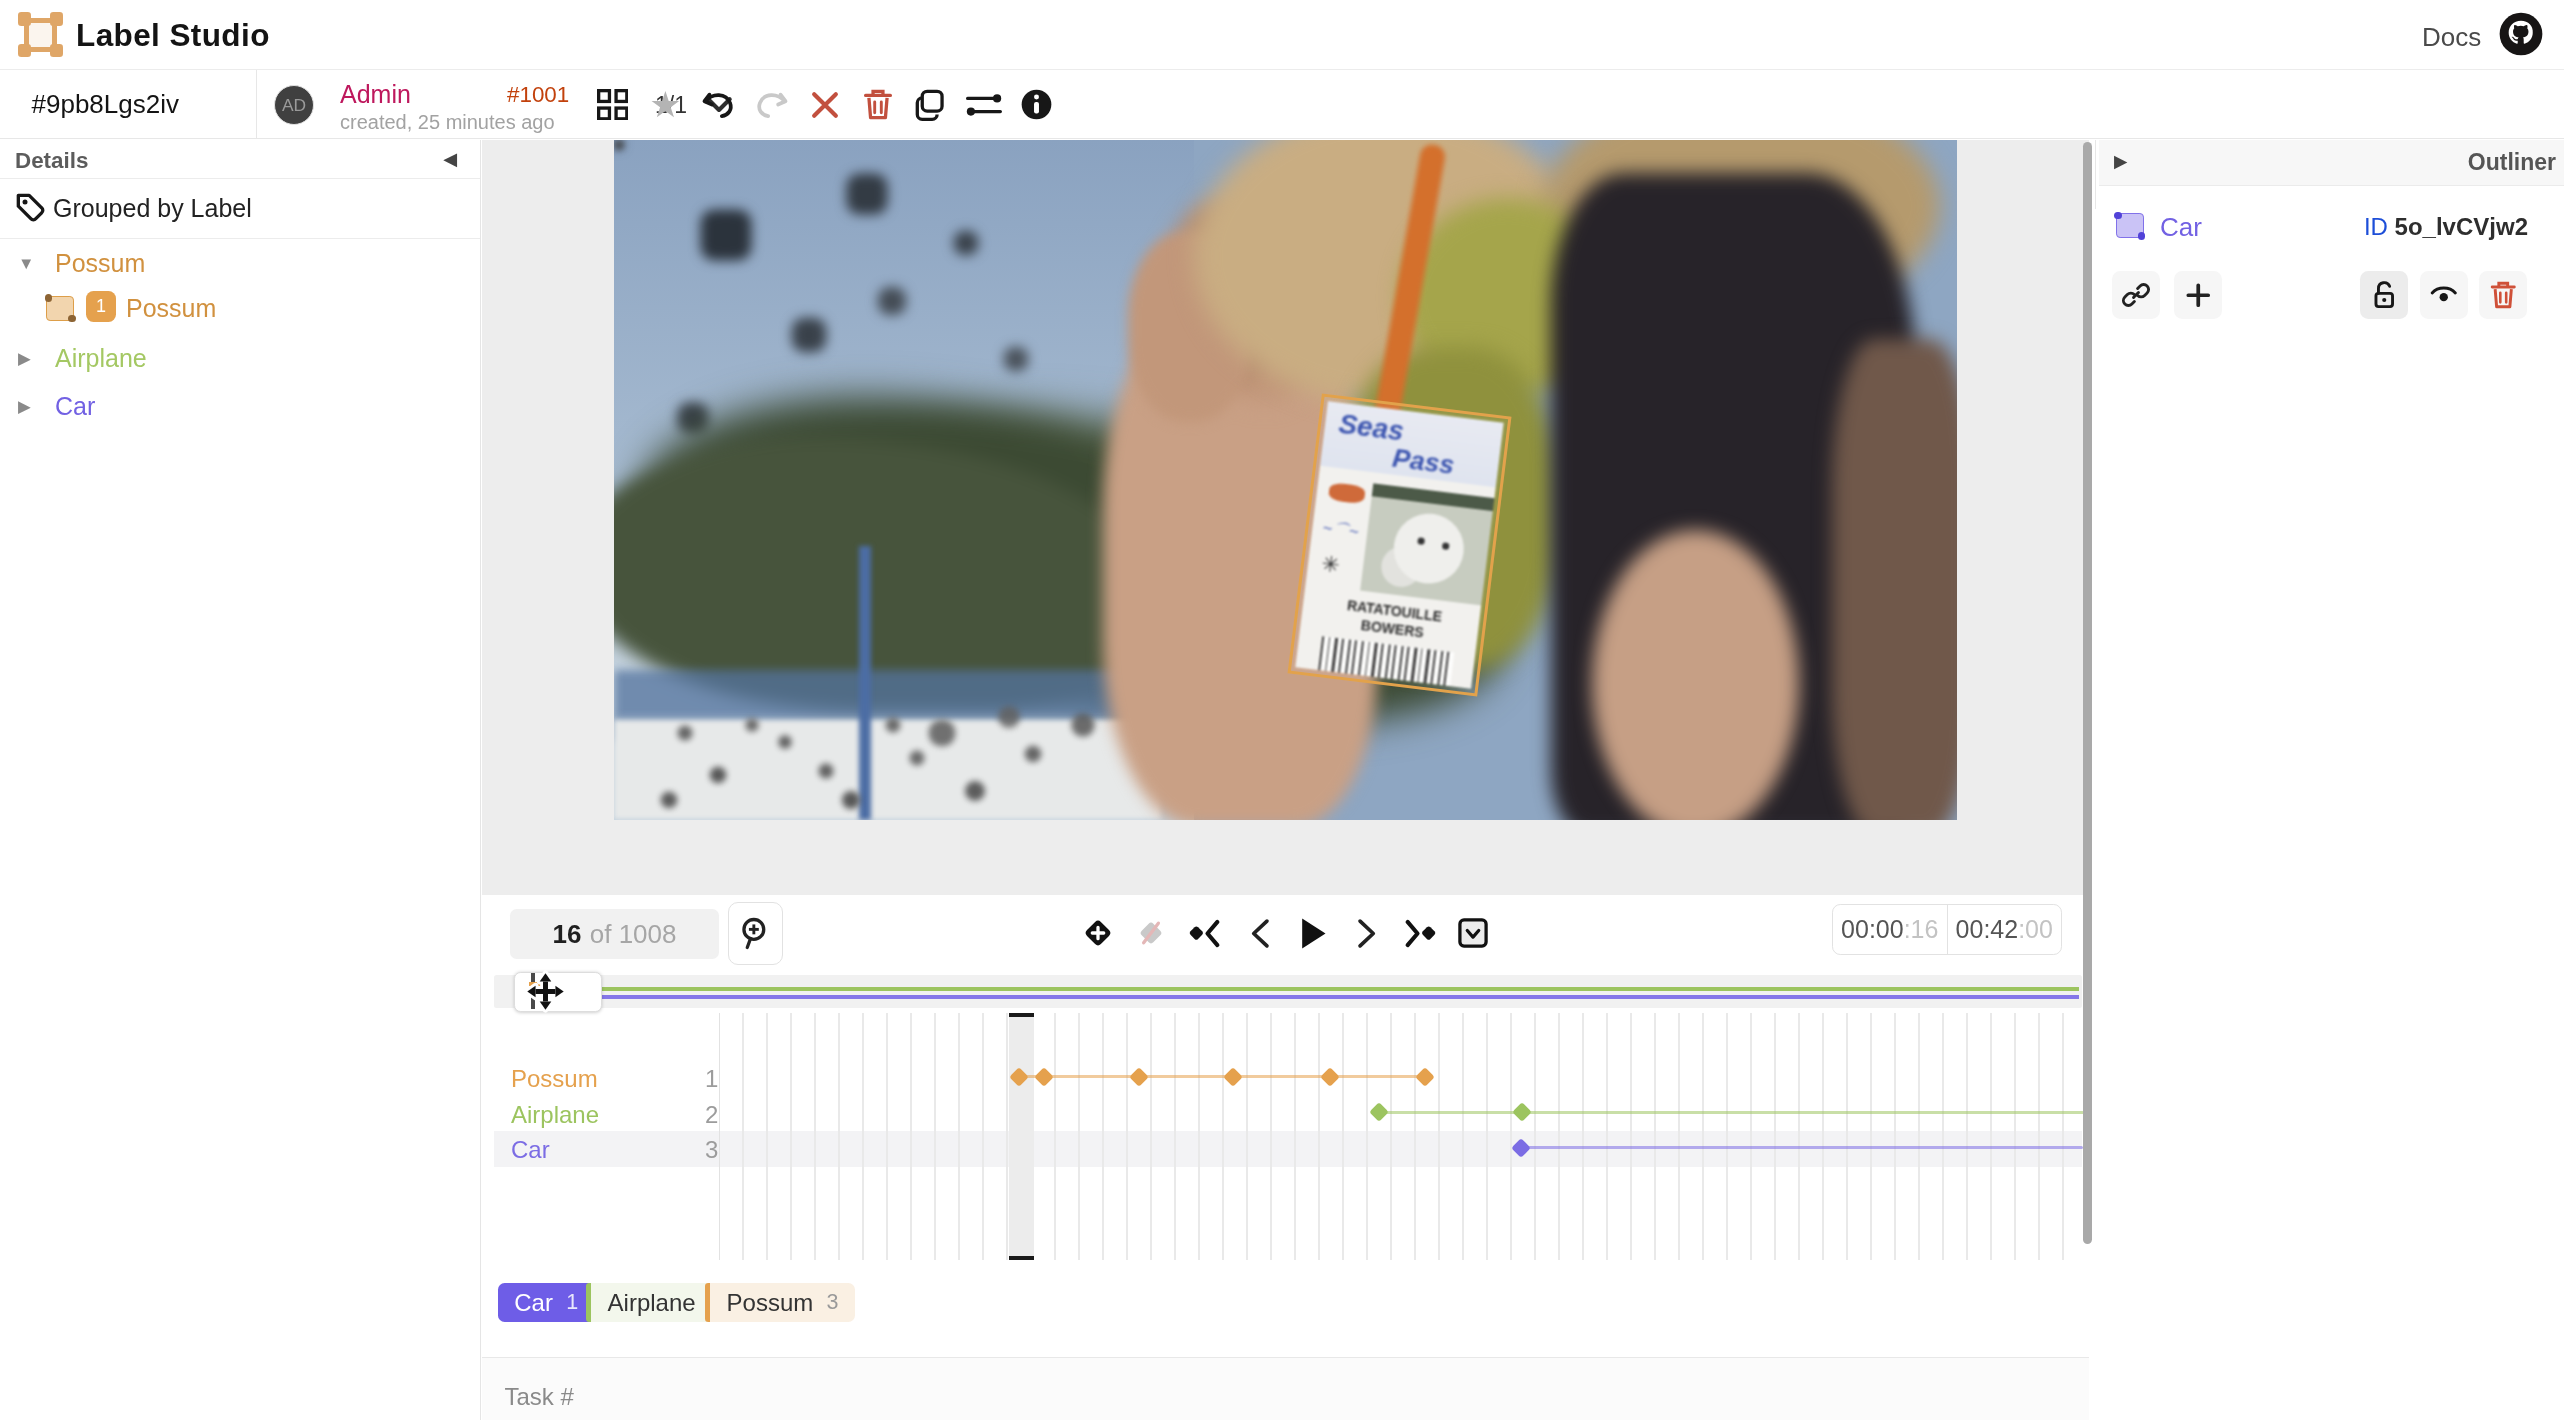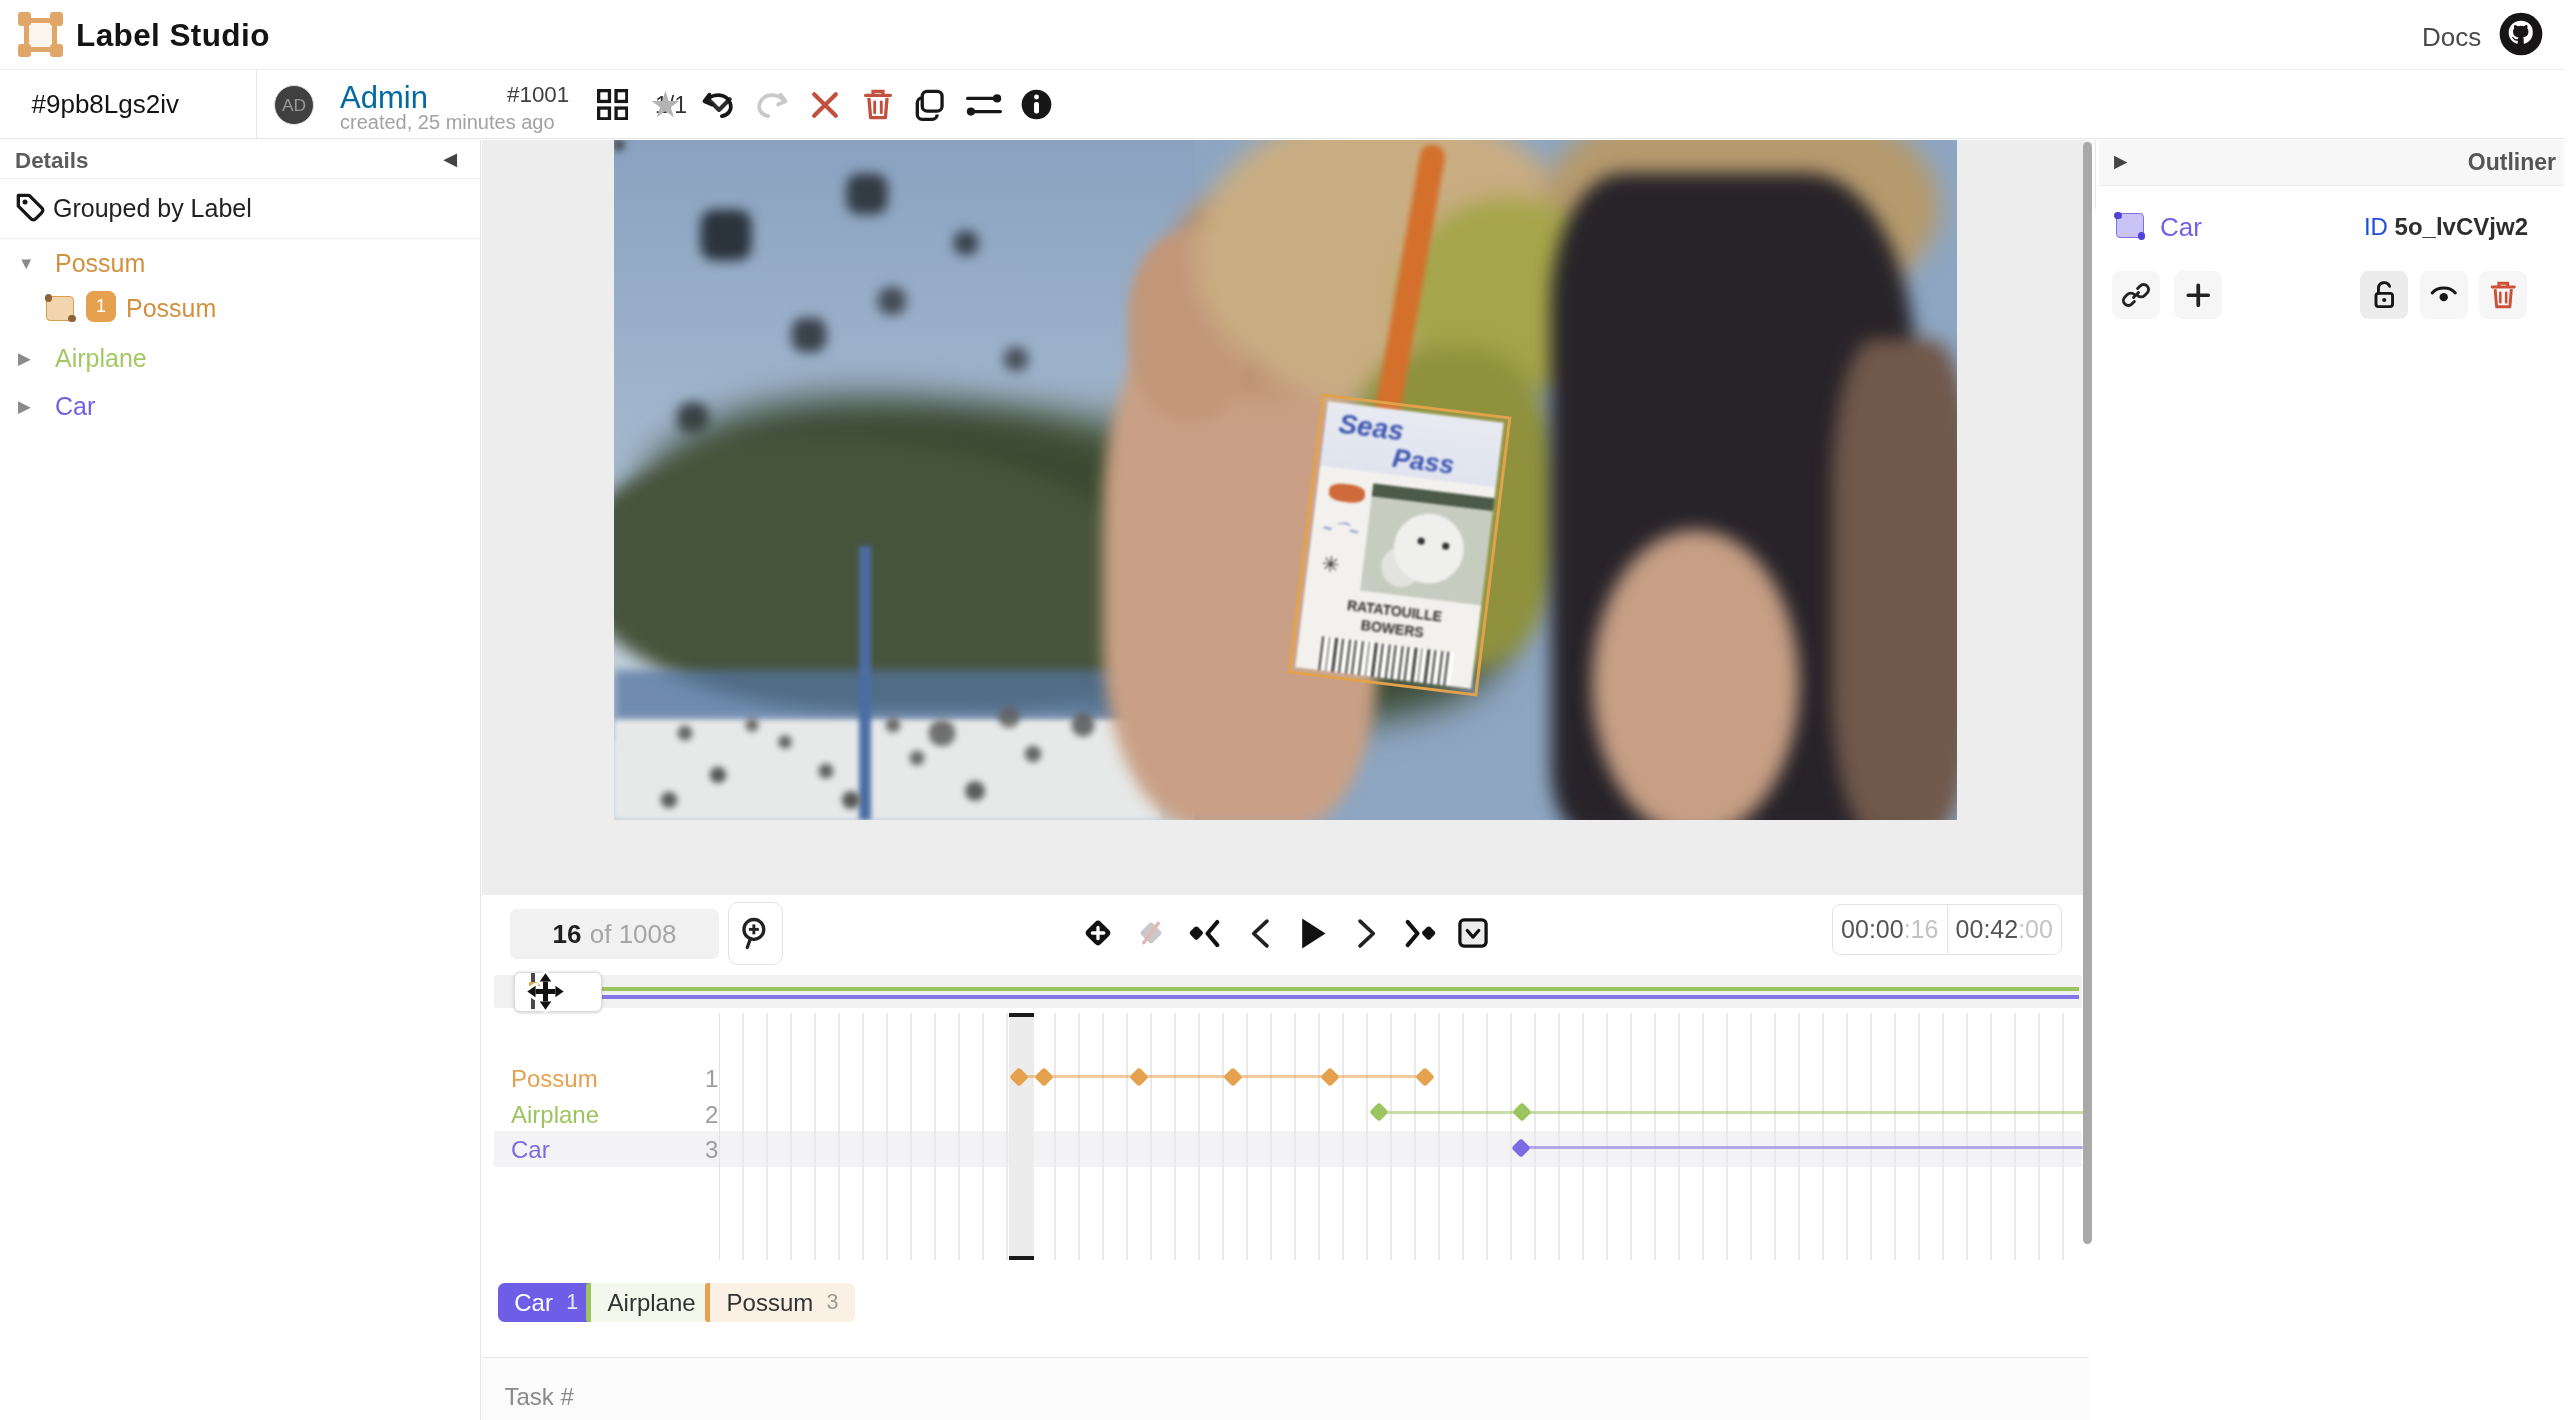--- a/index.html
+++ b/index.html
@@ -14,22 +14,22 @@
   #logo .dot { position:absolute; width:13.3px; height:13.3px; background:#dfa667; border-radius:3.3px; }
   #logo .d1{left:0;top:0} #logo .d2{right:0;top:0} #logo .d3{left:0;bottom:0} #logo .d4{right:0;bottom:0}
   #app-title { position:absolute; left:76px; top:17.4px; font-size:31.5px; font-weight:bold; color:#141414; letter-spacing:0.4px; }
   #docs-link { position:absolute; left:2422px; top:21.5px; font-size:26px; color:#4a4a4a; }
   #gh { position:absolute; left:2498px; top:10.8px; width:46px; height:46px; }
 
   
   #toolbar { position:absolute; left:0; top:70px; width:2576px; height:69px; background:#fff; border-bottom:0.8px solid #e7e7e7; }
   #task-id { position:absolute; left:0; top:0; width:257px; height:69px; border-right:0.8px solid #e7e7e7; display:flex; align-items:center; padding-left:31.5px; font-size:26px; color:#141414; }
   #avatar { position:absolute; left:274px; top:15px; width:40px; height:40px; border-radius:50%; background:#404040; border:0.8px solid #e2e2e2; display:flex; align-items:center; justify-content:center; font-size:17.4px; color:#9a9a9a; }
-  #user-name { position:absolute; left:340px; top:10px; font-size:31px; color:#0369a1; }
-  #ann-id { position:absolute; left:507px; top:11.6px; font-size:22.4px; color:#404040; }
+  #user-name { position:absolute; left:340px; top:10px; font-size:25px; color:#be185d; }
+  #ann-id { position:absolute; left:507px; top:11.6px; font-size:22.4px; color:#c2410c; }
   #created { position:absolute; left:340px; top:41px; font-size:20px; color:#a2a2a2; }
   #pager { position:absolute; left:655px; top:21.5px; font-size:23px; color:#333; }
   #pager-chevron { position:absolute; left:705px; top:25px; }
   .tb-icon { position:absolute; top:0; width:53px; height:69px; display:flex; align-items:center; justify-content:center; }
   #toggle { position:absolute; left:1813px; top:85px; width:60px; height:35px; border-radius:18px; background:#fdfdfd; border:0.8px solid #ececec; box-shadow:0 0.8px 2.5px rgba(0,0,0,.12); }
   #toggle .knob { position:absolute; right:2.5px; top:2.5px; width:28px; height:28px; border-radius:50%; background:#7568e6; }
   #auto-label { position:absolute; left:1891px; top:91px; font-size:26px; color:#222; }
   #tb-div1 { position:absolute; left:2095px; top:70px; width:0.8px; height:69px; background:#e7e7e7; }
   #skip-btn { position:absolute; left:2096px; top:70px; width:206px; height:69px; display:flex; align-items:center; justify-content:center; font-size:26px; font-weight:bold; color:#b5433b; background:#fff; border:none; cursor:pointer; }
   #update-btn { position:absolute; left:2302px; top:70px; width:274px; height:69px; display:flex; align-items:center; justify-content:center; font-size:26px; font-weight:bold; color:#fff; background:#4e94e8; border:none; cursor:pointer; }

